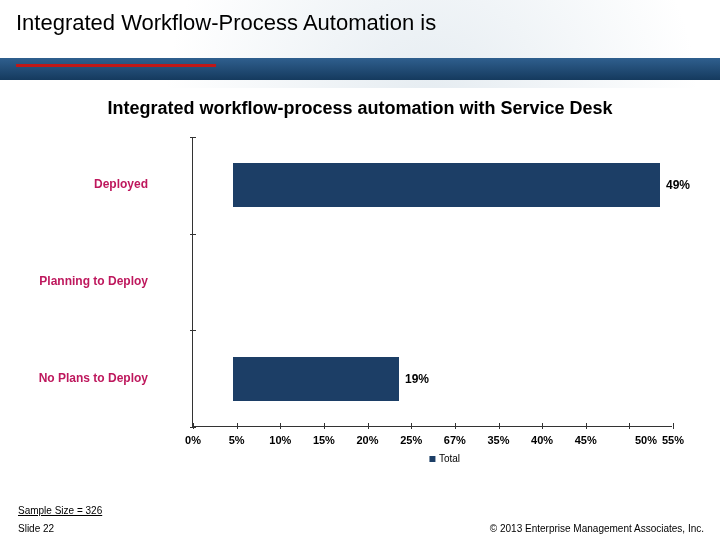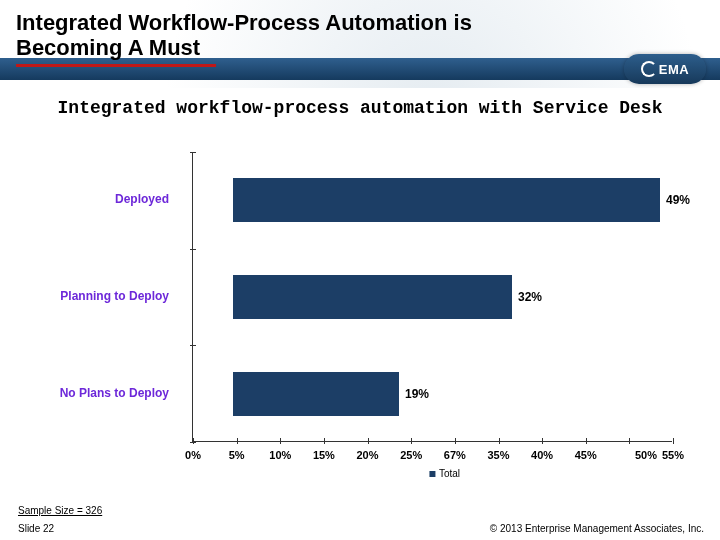--- a/index.html
+++ b/index.html
@@ -21,21 +21,21 @@
     position: absolute;
     top: 0; left: 0; right: 0; bottom: 0;
     background: radial-gradient(circle at 60% 120%, rgba(180,200,215,0.35), rgba(255,255,255,0) 60%);
     z-index: 0;
   }
   .title {
     position: absolute;
     top: 10px;
     left: 16px;
     font-size: 22px;
-    font-weight: bold;
+    font-weight: normal;
     color: #000;
     z-index: 2;
     line-height: 1.15;
   }
   .title-underline {
     position: absolute;
     top: 64px;
     left: 16px;
     width: 200px;
     height: 3px;
@@ -79,24 +79,24 @@
     letter-spacing: 0.5px;
   }
   .chart-area {
     position: absolute;
     top: 90px;
     left: 0;
     width: 720px;
   }
   .chart-title {
     text-align: center;
-    font-family: Liberation Mono, monospace;
+    font-family: Liberation Sans, sans-serif;
     font-size: 18px;
     font-weight: bold;
-    margin: 8px 0 34px 0;
+    margin: 8px 0 18px 0;
   }
   .chart {
     position: relative;
     margin-left: 110px;
     width: 580px;
     height: 320px;
   }
   .plot {
     position: absolute;
     left: 82px;
@@ -126,26 +126,26 @@
     background: #1c3e66;
   }
   .bar-label {
     margin-left: 6px;
     font-size: 12px;
     font-weight: bold;
     color: #000;
   }
   .cat-label {
     position: absolute;
-    right: 503px;
+    right: 524px;
     width: 120px;
     text-align: right;
     font-size: 12px;
     font-weight: bold;
-    color: #6d28d9;
+    color: #be185d;
   }
   .xtick {
     position: absolute;
     bottom: -3px;
     width: 1px;
     height: 6px;
     background: #333;
   }
   .xtick-label {
     position: absolute;
@@ -193,51 +193,42 @@
     bottom: 0;
   }
 </style>
 </head>
 <body>
 
 <div class="header">
   <div class="header-bgmap"></div>
   <div class="title">
     <span>Integrated Workflow-Process Automation is</span><br>
-    <span>Becoming A Must</span>
   </div>
   <div class="title-underline"></div>
   <div class="header-band"></div>
-  <div class="logo">
-    <div class="logo-swirl"></div>
-    <span class="logo-text">EMA</span>
-  </div>
 </div>
 
 <div class="chart-area">
   <div class="chart-title">Integrated workflow-process automation with Service Desk</div>
 
   <div class="chart">
     <div class="plot">
 
       <div class="ytick" style="top:0px"></div>
       <div class="ytick" style="top:97px"></div>
       <div class="ytick" style="top:193px"></div>
       <div class="ytick" style="top:290px"></div>
 
       <div class="bar-row" style="top:26px">
         <div class="bar" style="width:427px"></div>
         <span class="bar-label">49%</span>
       </div>
       <span class="cat-label" style="top:40px">Deployed</span>
 
-      <div class="bar-row" style="top:123px">
-        <div class="bar" style="width:279px"></div>
-        <span class="bar-label">32%</span>
-      </div>
       <span class="cat-label" style="top:137px">Planning to Deploy</span>
 
       <div class="bar-row" style="top:220px">
         <div class="bar" style="width:166px"></div>
         <span class="bar-label">19%</span>
       </div>
       <span class="cat-label" style="top:234px">No Plans to Deploy</span>
 
       <div class="xtick" style="left:0px"></div>
       <div class="xtick-label" style="left:0px">0%</div>

